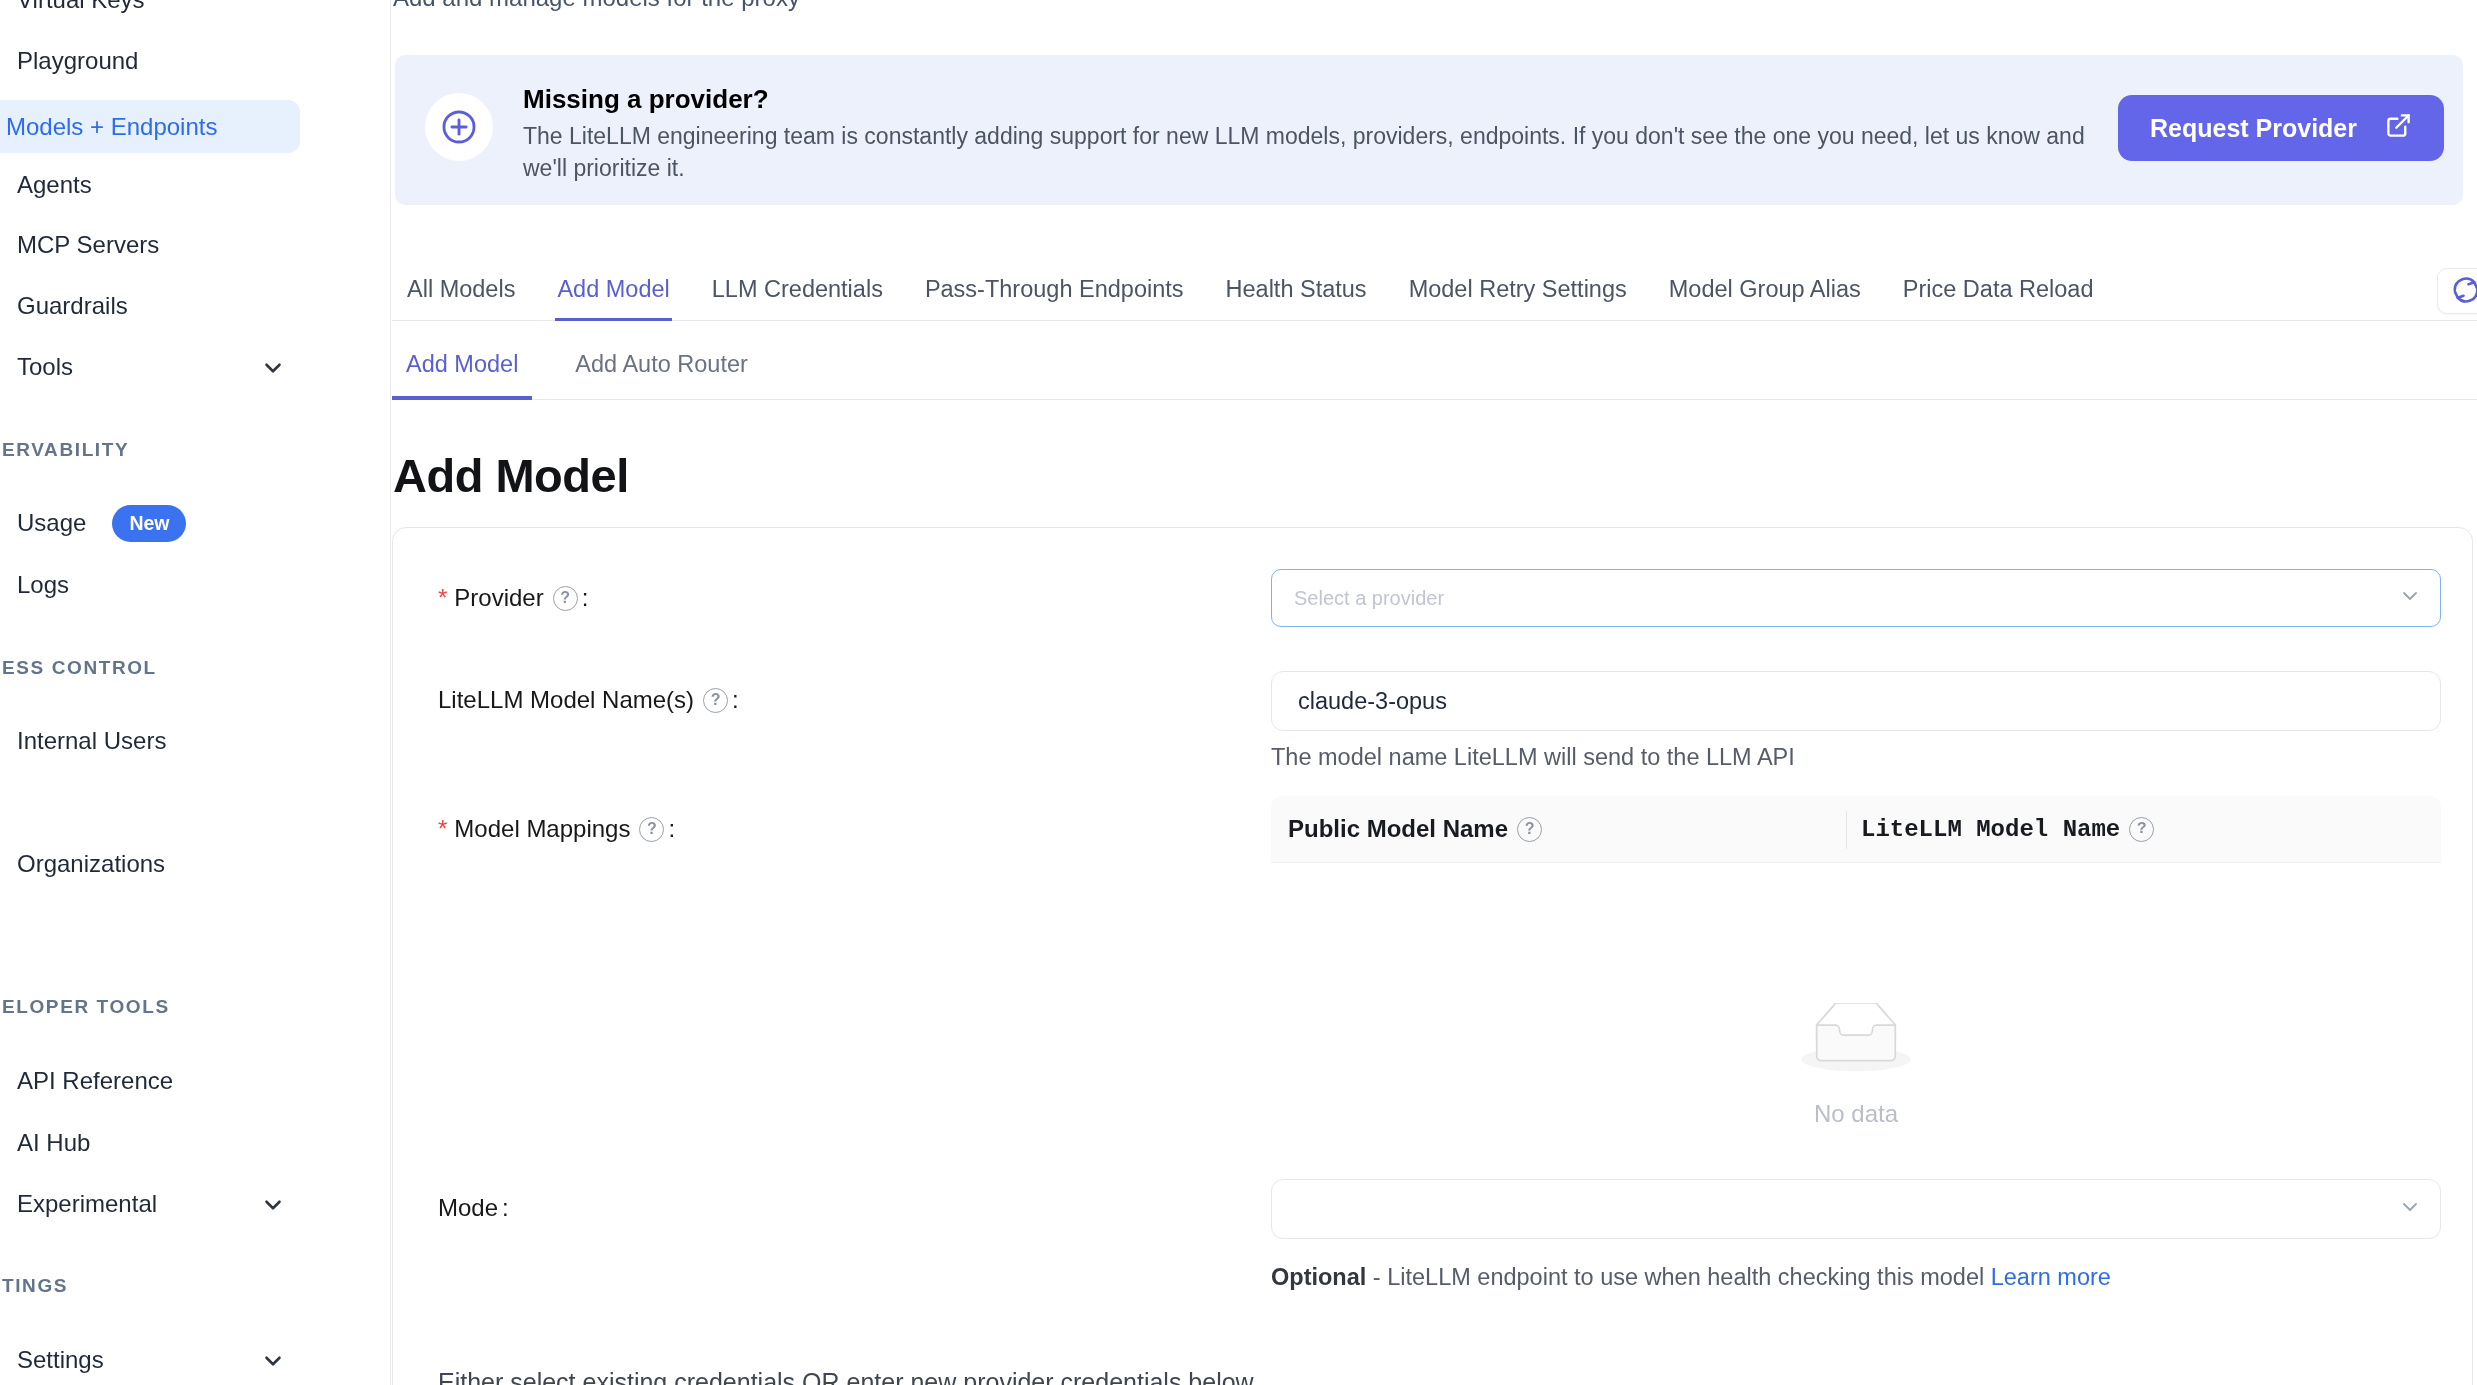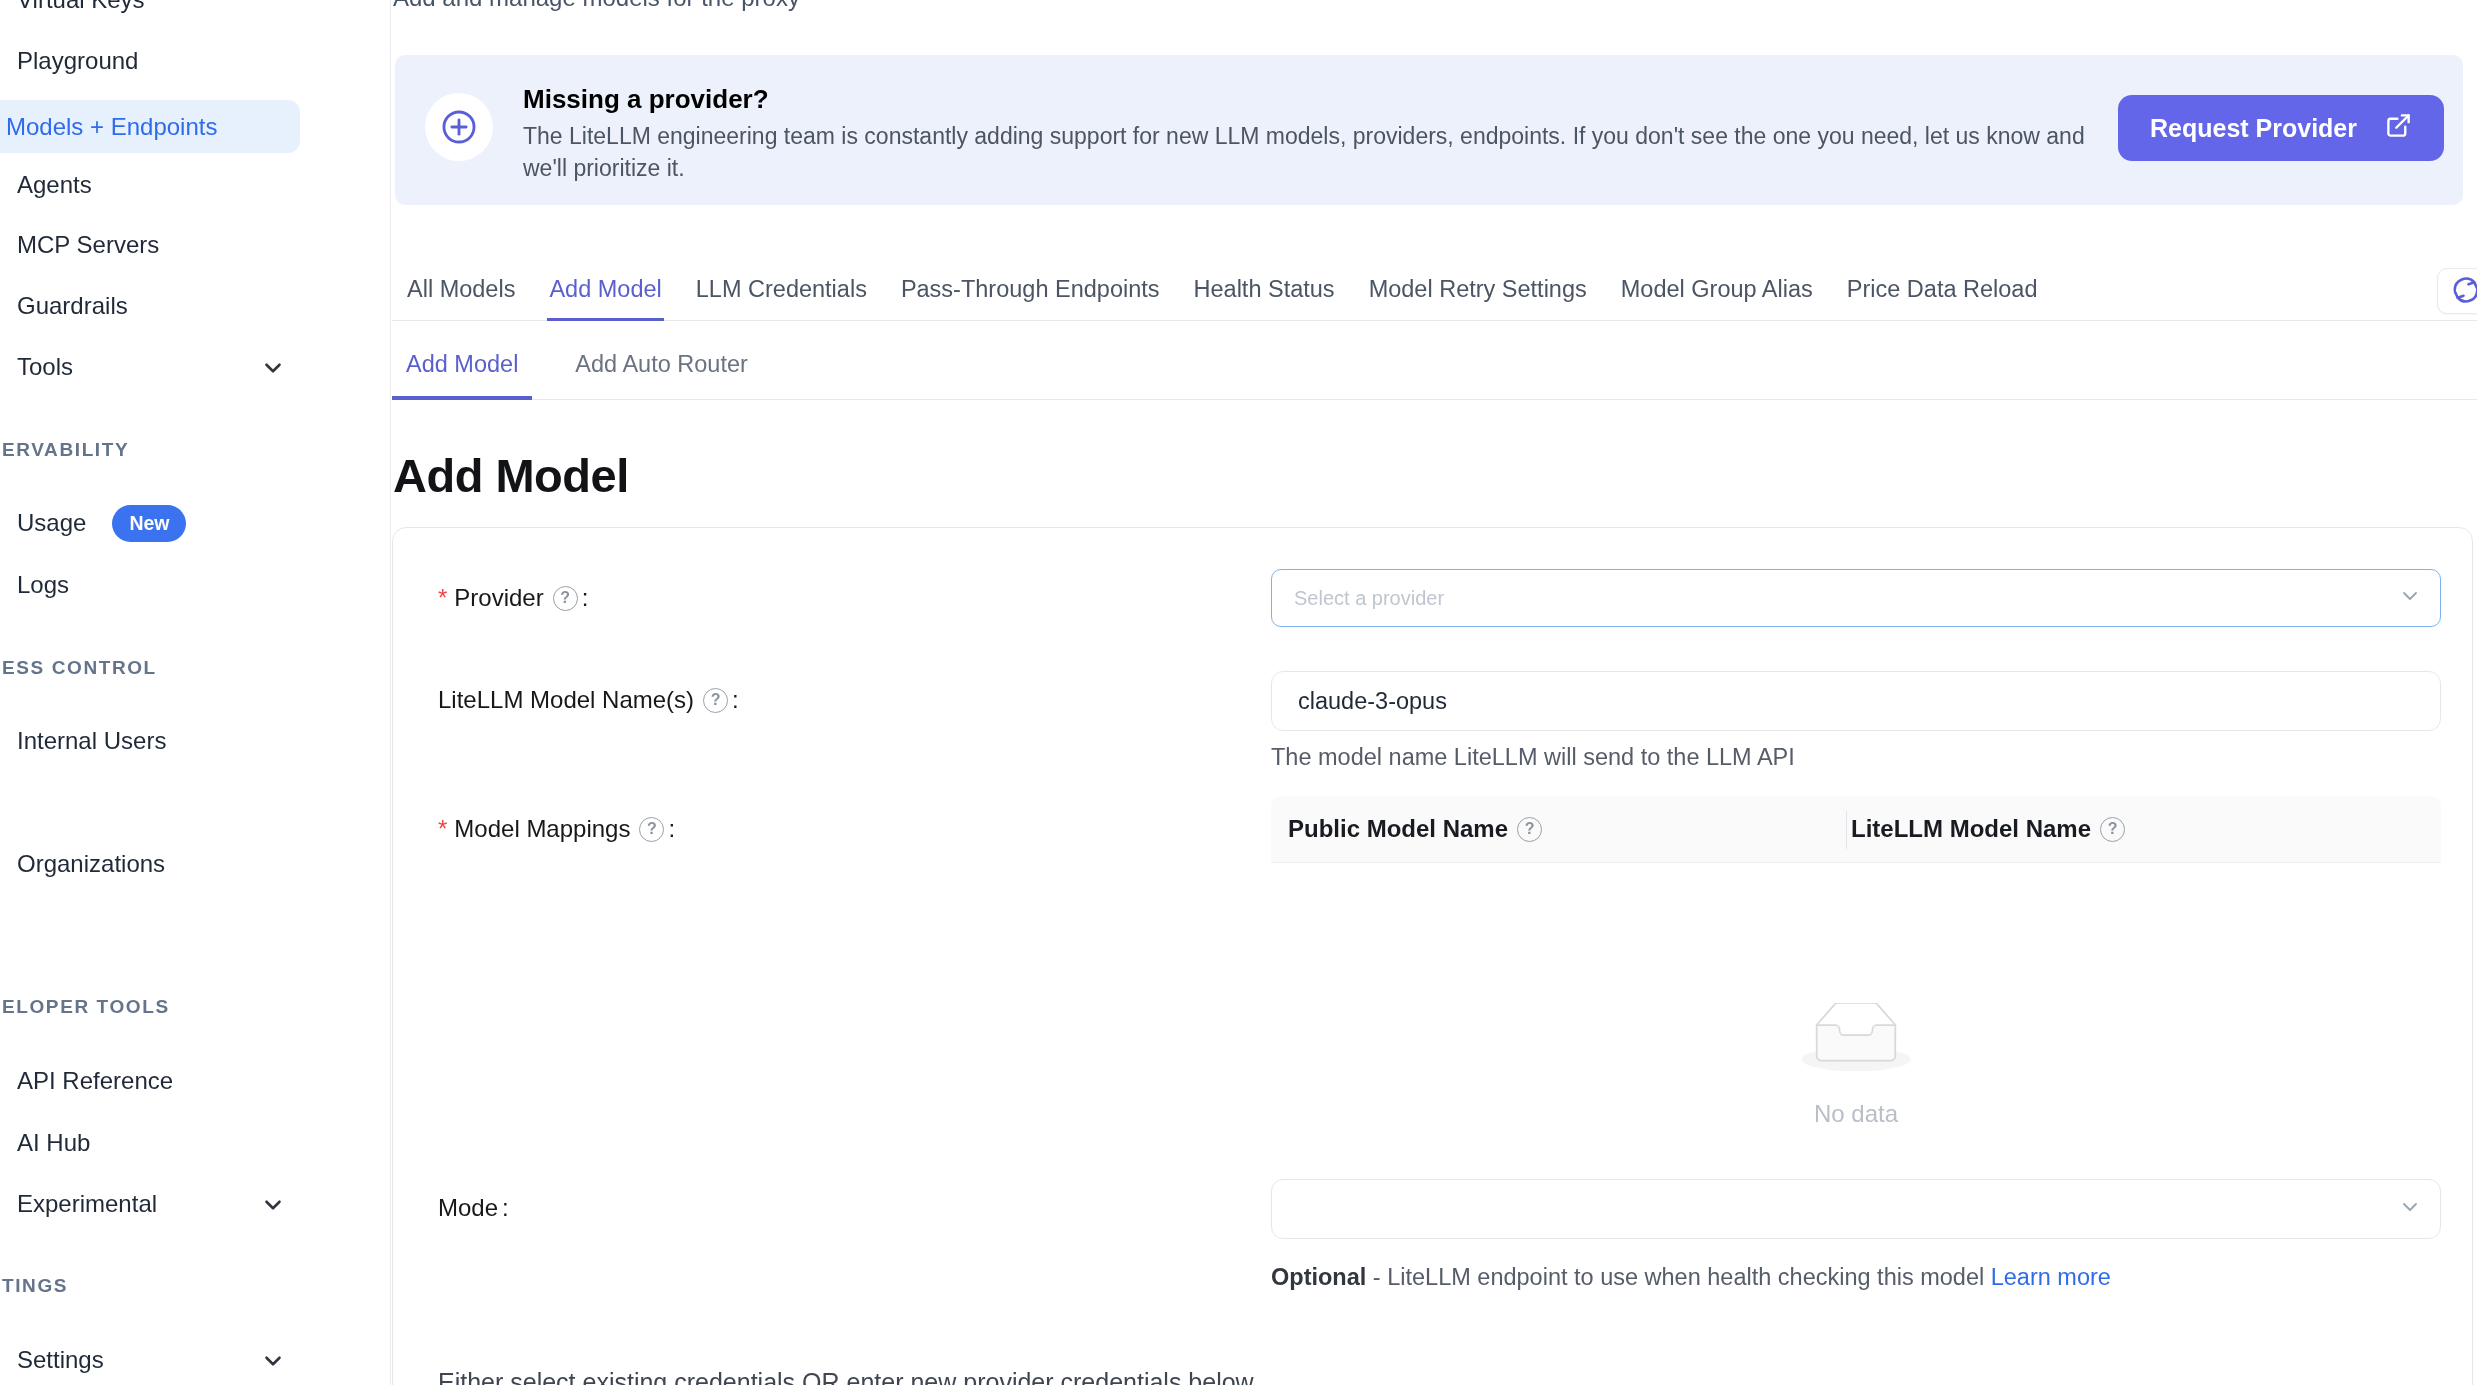--- a/index.html
+++ b/index.html
@@ -21,21 +21,21 @@
   .subtitle-cut { position:absolute; left:1px; top:-16px; font-size:24px; color:#475569; white-space:nowrap; }
 
   
   .banner { position:absolute; left:3px; top:55px; width:2068px; height:150px; background:#edf1fb; border-radius:10px; }
   .b-icn { position:absolute; left:30px; top:38px; width:68px; height:68px; background:#fff; border-radius:50%; display:flex; align-items:center; justify-content:center; }
   .b-title { position:absolute; left:128px; top:29px; font-size:26px; font-weight:700; color:#000000; }
   .b-body { position:absolute; left:128px; top:65px; width:1595px; font-size:23px; line-height:32px; color:#4b5563; }
   .b-btn { position:absolute; right:19px; top:40px; height:66px; padding:0 32px; background:#6466e9; border-radius:14px; border:none; color:#fff; font-size:25px; font-weight:700; font-family:"Liberation Sans",sans-serif; display:flex; align-items:center; gap:28px; cursor:pointer; }
 
   
-  .tabsrow { position:absolute; left:0; top:264px; width:2085px; height:57px; border-bottom:1px solid #e6e8eb; display:flex; align-items:flex-end; padding-left:13px; gap:30px; }
+  .tabsrow { position:absolute; left:0; top:264px; width:2085px; height:57px; border-bottom:1px solid #e6e8eb; display:flex; align-items:flex-end; padding-left:13px; gap:38px; }
   .tab { position:relative; font-size:23.5px; color:#4b5563; padding:0 2px 17px 2px; white-space:nowrap; cursor:pointer; }
   .tab.active { color:#5a5fce; }
   .tab.active::after { content:""; position:absolute; left:0; right:0; bottom:-1px; height:3px; background:#5a5fce; }
   .refresh-btn { position:absolute; left:2045px; top:268px; width:58px; height:46px; background:#fff; border:1px solid #e9eaee; border-radius:10px; display:flex; align-items:center; justify-content:center; cursor:pointer; box-shadow:0 1px 2px rgba(0,0,0,.04); }
 
   
   .subtabs { position:absolute; left:0; top:330px; width:2085px; height:70px; border-bottom:1px solid #e6e8eb; display:flex; gap:29px; }
   .stab { position:relative; font-size:23.5px; color:#6b7280; padding:0 14px; display:flex; align-items:center; cursor:pointer; }
   .stab.active { color:#5a5fce; }
   .stab.active::after { content:""; position:absolute; left:0; right:0; bottom:-1px; height:4px; background:#5a5fce; }
@@ -60,21 +60,21 @@
   .helper { position:absolute; left:878px; font-size:23.5px; color:#565d69; }
   .helper.h1 { top:216px; }
   .helper.h2 { top:729px; width:862px; line-height:40px; }
   .helper .opt { font-weight:700; color:#32373f; }
   .helper a.lnk { color:#2f6de8; text-decoration:none; cursor:pointer; }
 
   .mtable { position:absolute; left:878px; top:268px; width:1170px; }
   .mhead { position:relative; height:67px; background:#fafafa; border-radius:10px 10px 0 0; border-bottom:1px solid #f0f0f0; display:flex; align-items:center; }
   .mh-cell { display:flex; align-items:center; font-size:24px; font-weight:700; color:#181b1f; }
   .mh-cell.c1 { width:575px; padding-left:17px; }
-  .mh-cell.c2 { padding-left:5px; }
+  .mh-cell.c2 { padding-left:15px;font-family:Liberation Mono, monospace; }
   .mh-div { position:absolute; left:575px; top:15px; width:1px; height:38px; background:#e3e5e8; }
   .mempty { position:relative; height:310px; }
   .mempty .ico { position:absolute; left:530px; top:140px; }
   .nodata { position:absolute; left:0; top:237px; width:1170px; text-align:center; font-size:24px; color:#b9bec7; }
 
   .cred-note { position:absolute; left:45px; top:840px; font-size:25px; font-weight:500; color:#3f4651; white-space:nowrap; }
 </style>
 </head>
 <body>
 

